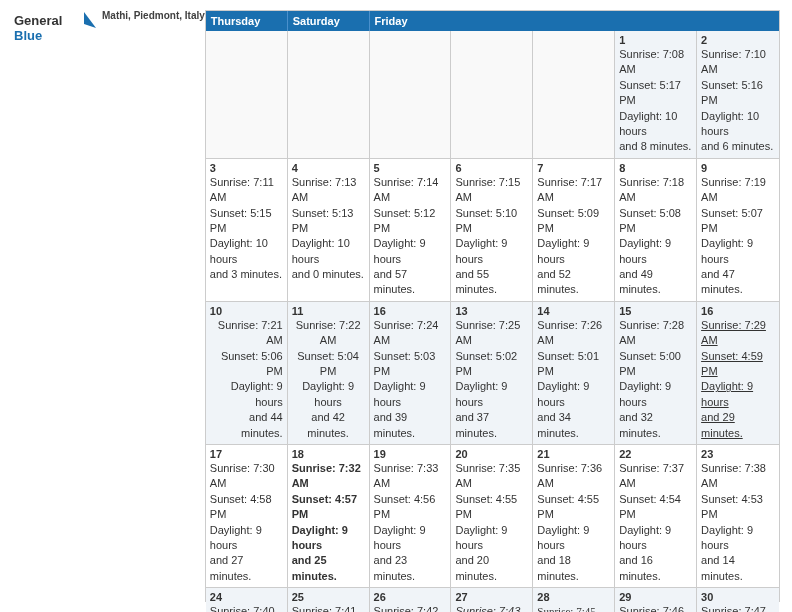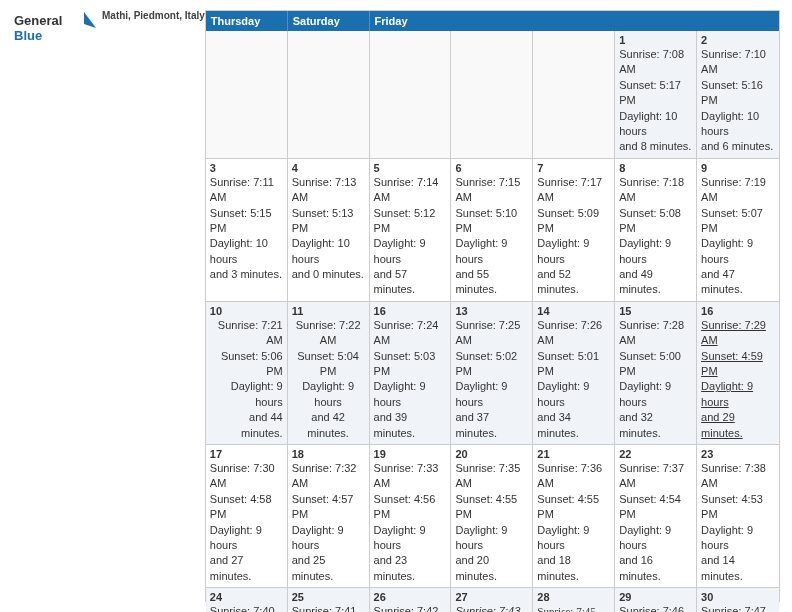--- a/index.html
+++ b/index.html
@@ -247,21 +247,21 @@
         <div class="week-row">
           <div class="day-cell">
             <span class="day-number">17</span>
             <div class="day-info" style="white-space: pre-line;">Sunrise: 7:30 AM
 Sunset: 4:58 PM
 Daylight: 9 hours
 and 27 minutes.</div>
           </div>
           <div class="day-cell">
             <span class="day-number">18</span>
-            <div class="day-info" style="white-space: pre-line;">Sunrise: 7:32 AM
+            <div class="day-info" style="white-space: pre-line; font-weight: bold;">Sunrise: 7:32 AM
 Sunset: 4:57 PM
 Daylight: 9 hours
 and 25 minutes.</div>
           </div>
           <div class="day-cell">
             <span class="day-number">19</span>
             <div class="day-info" style="white-space: pre-line;">Sunrise: 7:33 AM
 Sunset: 4:56 PM
 Daylight: 9 hours
 and 23 minutes.</div>

